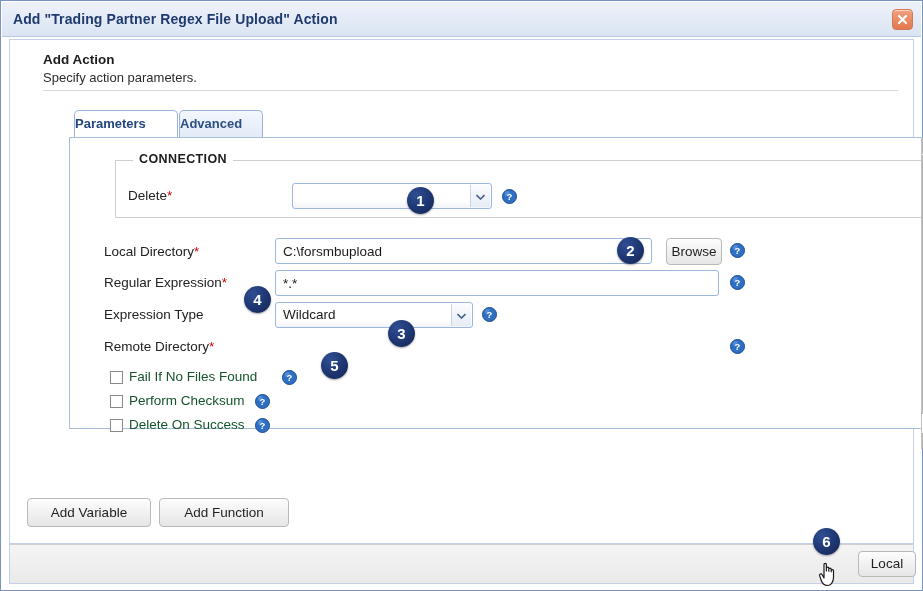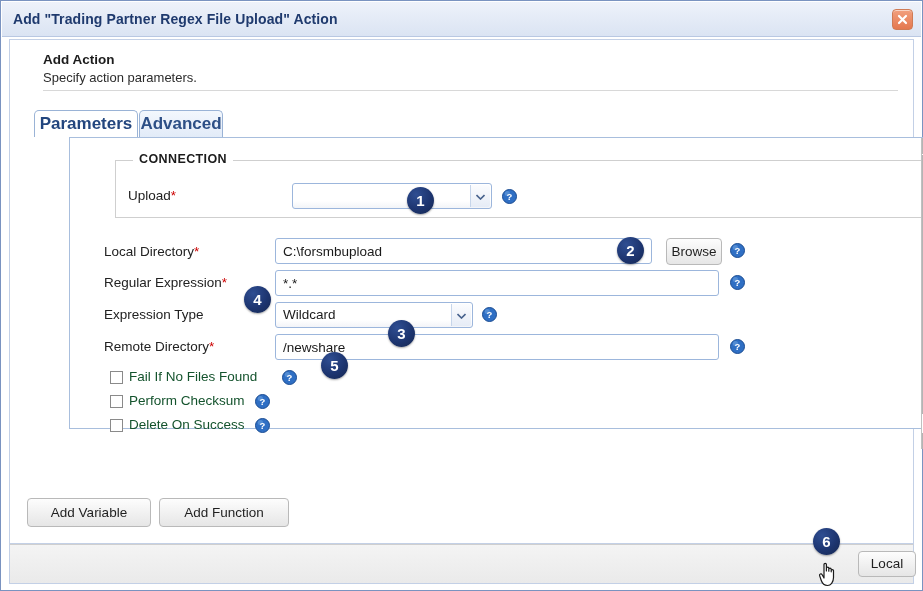--- a/index.html
+++ b/index.html
@@ -95,25 +95,26 @@
     height: 28px;
   }
   .tab {
     position: absolute;
     top: 0;
     height: 27px;
     box-sizing: border-box;
     border: 1px solid #9ab3d6;
     border-bottom: none;
     border-radius: 5px 5px 0 0;
-    font-size: 17px;
+    font-size: 13px;
     color: #23467e;
     line-height: 25px;
-    text-align: center;
-    cursor: pointer;
+    text-align: left;
+    cursor: pointer;
+    margin-left: 40px;
   }
   .tab.active {
     background: #ffffff;
     font-weight: bold;
     z-index: 3;
     left: 0;
     width: 104px;
   }
   .tab.inactive {
     background: linear-gradient(to bottom, #f3f7fd, #e2ebf8);
@@ -331,21 +332,21 @@
       <div class="tab inactive">Advanced</div>
     </div>
 
     <div class="tabpanel">
 
       <div class="fieldset">
         <div class="legend">CONNECTION</div>
       </div>
 
       <div class="lbl" style="left:58px; top:50px;">
-        <span>Upload</span><span class="req">*</span>
+        <span>Delete</span><span class="req">*</span>
       </div>
       <div class="sel" style="left:222px; top:45px; width:200px;">
         <span class="arrowbox">
           <svg width="9" height="6" viewBox="0 0 9 6">
               <path d="M0.5 1 L4.5 5 L8.5 1" stroke="#46618c" stroke-width="1.6" fill="none"></path>
             </svg>
         </span>
       </div>
       <span class="help" style="left:432px; top:51px;">
         <svg width="15" height="15" viewBox="0 0 15 15">
@@ -395,21 +396,20 @@
         <svg width="15" height="15" viewBox="0 0 15 15">
           <circle cx="7.5" cy="7.5" r="7" fill="#2f6fc4" stroke="#1a4c92"></circle>
           <circle cx="5.4" cy="4.6" r="2.6" fill="#5f96d8" opacity=".75"></circle>
           <text x="7.5" y="11.2" font-family="Liberation Sans, sans-serif" font-size="9.5" font-weight="bold" fill="#ffffff" text-anchor="middle">?</text>
         </svg>
       </span>
 
       <div class="lbl" style="left:34px; top:201px;">
         <span>Remote Directory</span><span class="req">*</span>
       </div>
-      <input class="inp" style="left: 205px; top: 196px; width: 444px;" value="/newshare">
       <span class="help" style="left:660px; top:201px;">
         <svg width="15" height="15" viewBox="0 0 15 15">
           <circle cx="7.5" cy="7.5" r="7" fill="#2f6fc4" stroke="#1a4c92"></circle>
           <circle cx="5.4" cy="4.6" r="2.6" fill="#5f96d8" opacity=".75"></circle>
           <text x="7.5" y="11.2" font-family="Liberation Sans, sans-serif" font-size="9.5" font-weight="bold" fill="#ffffff" text-anchor="middle">?</text>
         </svg>
       </span>
 
       <div class="cbrow" style="left:40px; top:232px;">
         <span class="cbox"></span>

